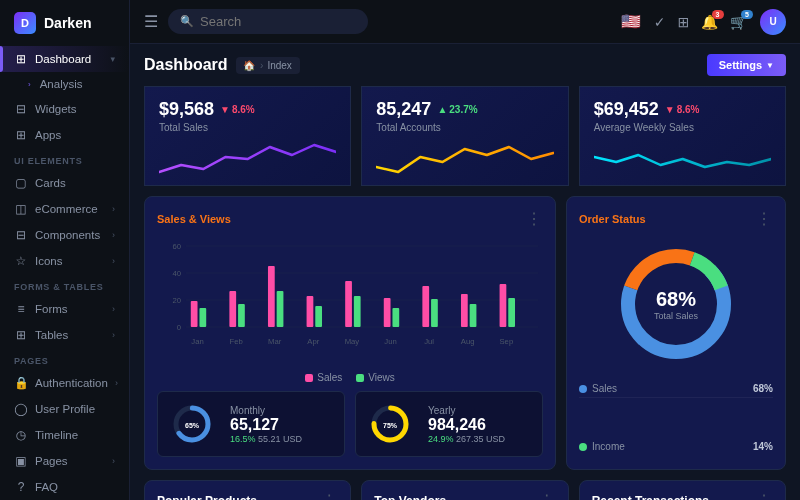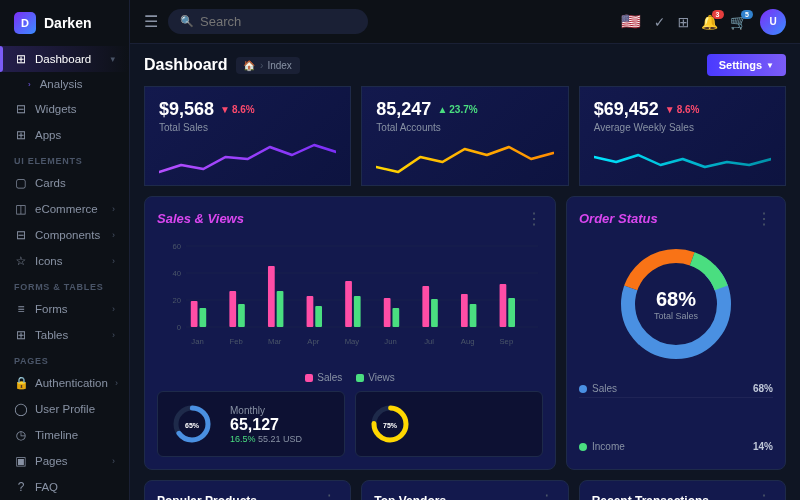--- a/index.html
+++ b/index.html
@@ -249,24 +249,23 @@
       padding: 12px;
       border: 1px solid #1e2a4a;
     }
     .chart-card-header {
       display: flex;
       align-items: center;
       justify-content: space-between;
       margin-bottom: 8px;
     }
     .chart-card-title {
-      font-size: 13px;
+      font-size: 11px;
       font-weight: 700;
-      color: #d946ef;
-      font-style: italic;
+      color: #f97316;
     }
     .three-dots { color: #4a5568; cursor: pointer; font-size: 16px; letter-spacing: 1px; }
     .bar-chart-area { position: relative; height: 130px; }
     .bar-chart-svg { width: 100%; height: 100%; }
     .chart-legend {
       display: flex; gap: 14px; margin-top: 6px; justify-content: center;
     }
     .legend-item { display: flex; align-items: center; gap: 4px; font-size: 10px; color: #8892a4; }
     .legend-dot { width: 8px; height: 8px; border-radius: 2px; }
 
@@ -646,20 +645,28 @@
           <div class="mini-stat-card">
             <div class="mini-donut-wrap">
               <svg width="44" height="44" viewBox="0 0 44 44">
                 <circle cx="22" cy="22" r="16" fill="none" stroke="#1e2a4a" stroke-width="5"></circle>
                 <circle cx="22" cy="22" r="16" fill="none" stroke="#ffd700" stroke-width="5" stroke-dasharray="75.39 25.13" stroke-dashoffset="25" stroke-linecap="round"></circle>
               </svg>
               <div class="mini-donut-center">
                 <span style="font-size:7px;color:#fff;font-weight:700;">75%</span>
               </div>
             </div>
+            <div class="mini-stat-info">
+              <div class="mini-stat-period">Yearly</div>
+              <div class="mini-stat-val">984,246</div>
+              <div class="mini-stat-sub">
+                <span class="pct-up">24.9%</span>
+                <span class="usd">267.35 USD</span>
+              </div>
+            </div>
           </div>
         </div>
       </div>
 
       <div class="order-status-card">
         <div class="chart-card-header">
           <span class="chart-card-title">Order Status</span>
           <span class="three-dots">⋮</span>
         </div>
         <div class="donut-wrap">

